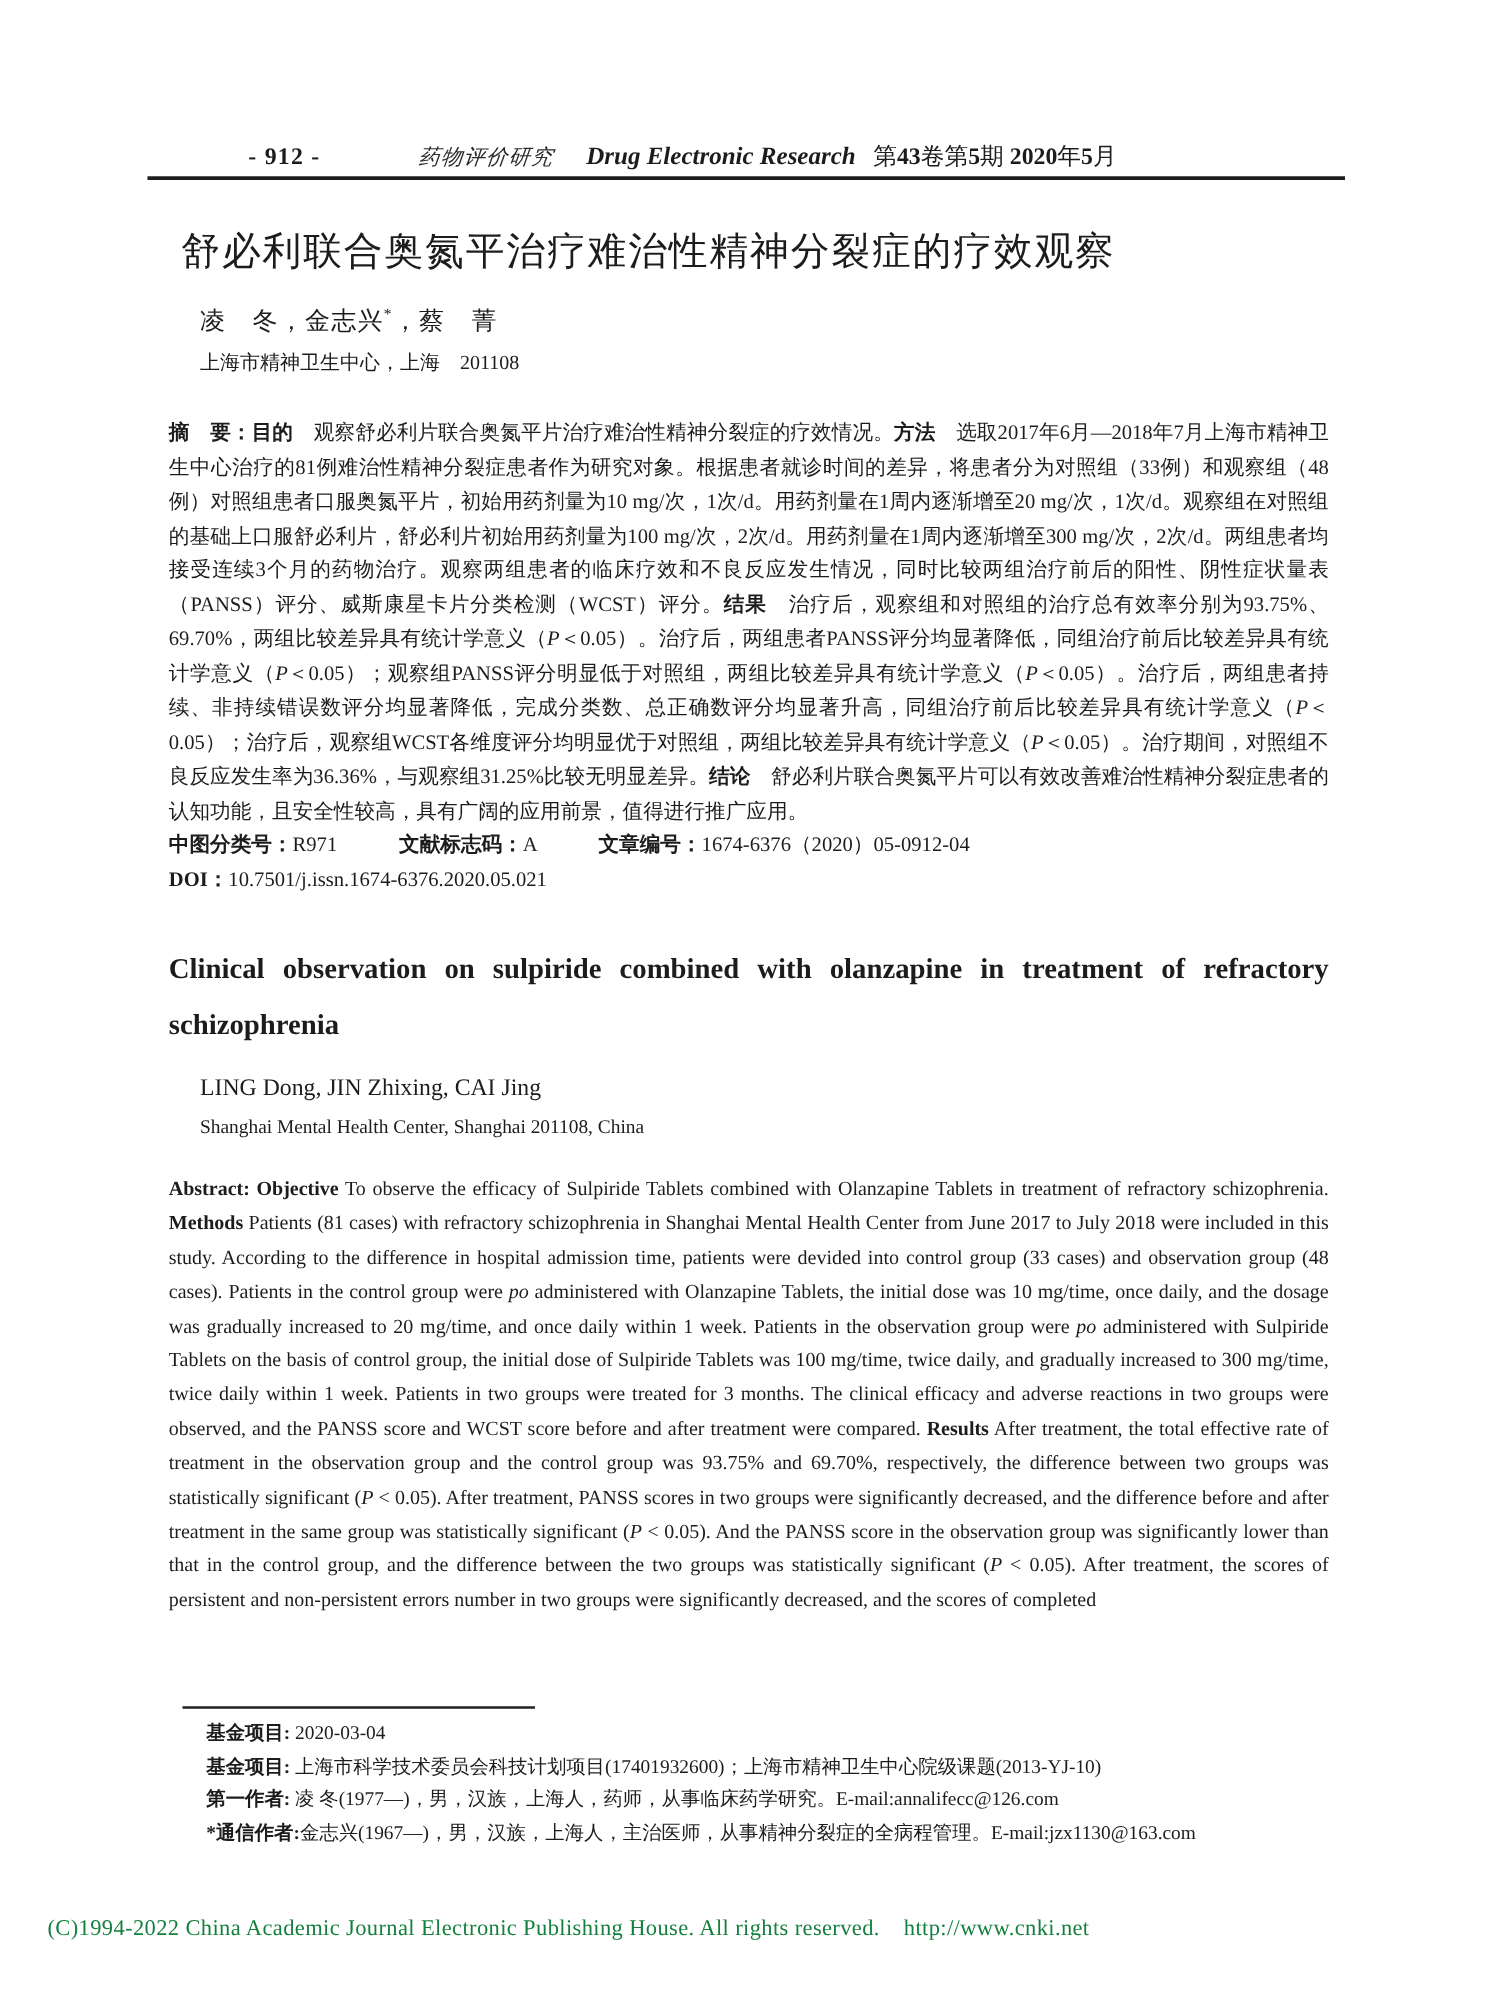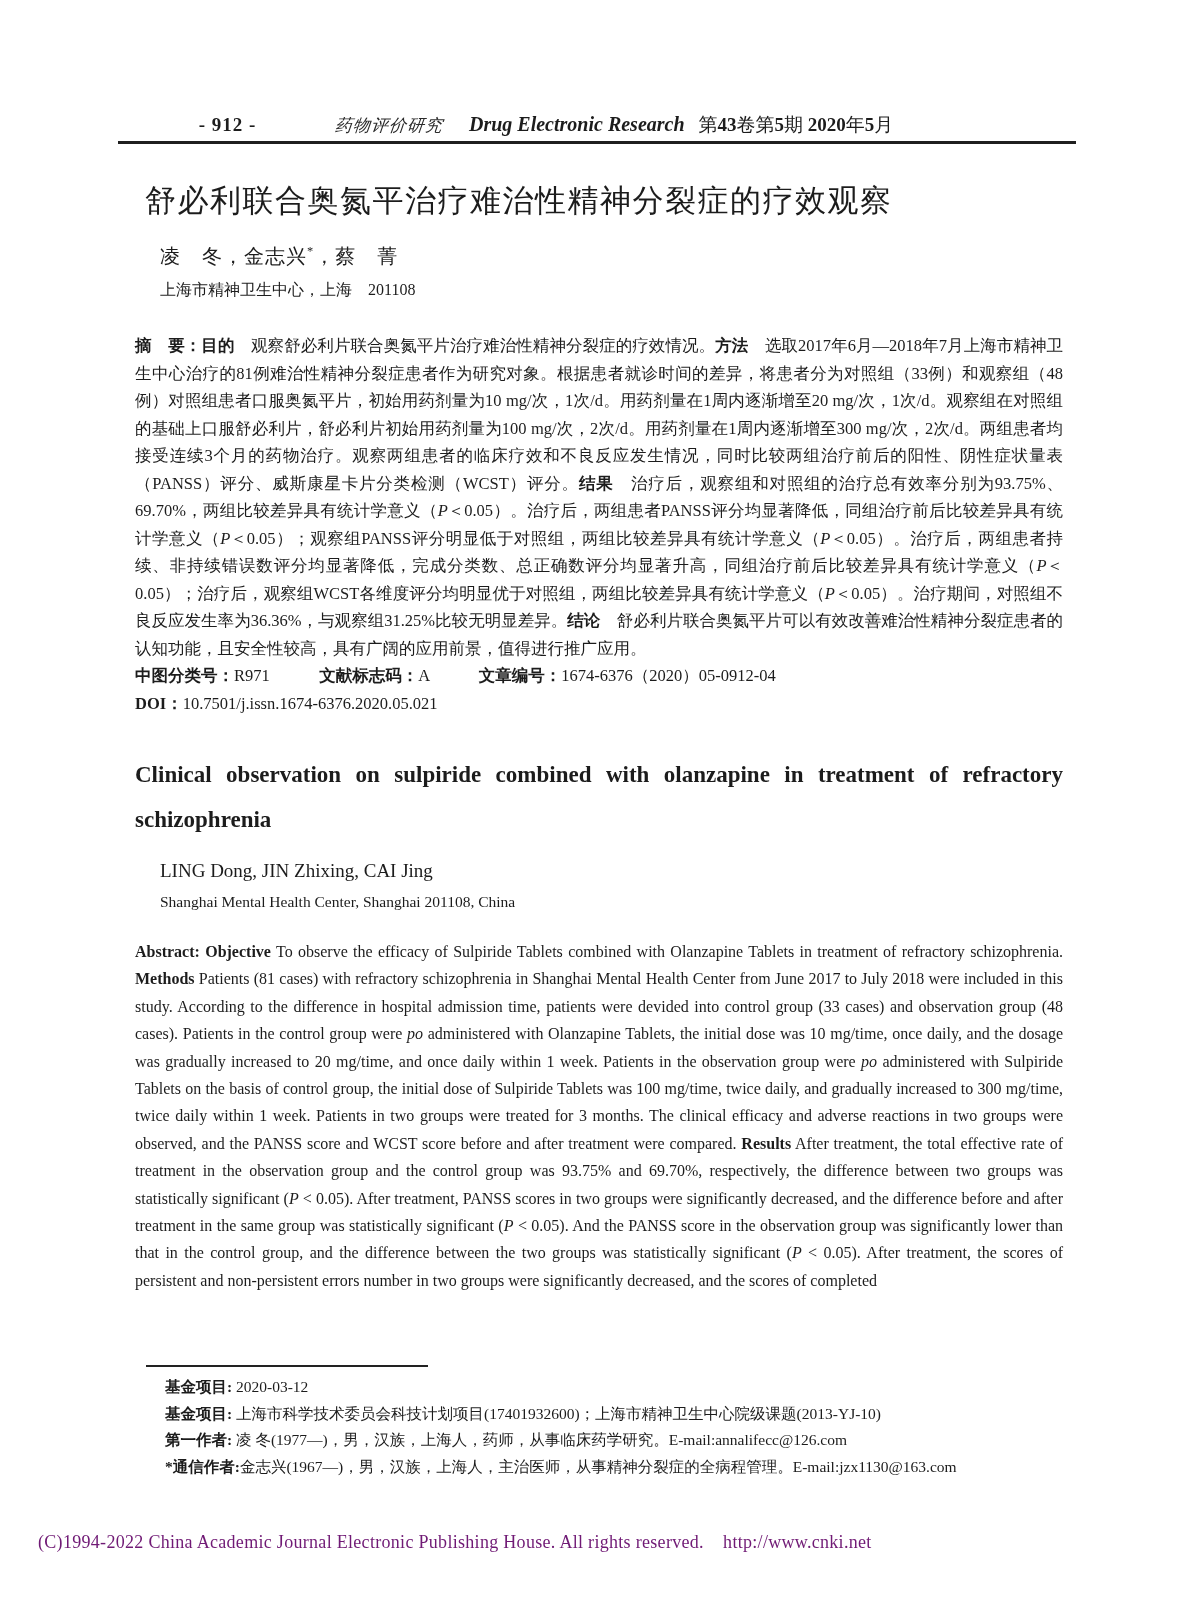--- a/index.html
+++ b/index.html
@@ -36,21 +36,21 @@
   .authors-en { position:absolute; top:860px; left:160px; font-size:19px; }
   .affil-en { position:absolute; top:893px; left:160px; font-size:15.5px; }
   .abstract-en { position:absolute; top:938px; left:135px; width:928px; margin:0; font-size:16px; line-height:27.4px; text-align:justify; }
 
   
   .fn-rule { position:absolute; top:1365px; left:146px; width:282px; height:2px; background:#222; }
   .footnotes { position:absolute; top:1374px; left:165px; width:888px; font-size:15.5px; line-height:26.5px; }
   .footnotes p { margin:0; }
 
   
-  .footer { position:absolute; top:1532px; left:38px; font-size:18px; color:#701a75; white-space:pre-wrap; letter-spacing:0.3px; }
+  .footer { position:absolute; top:1532px; left:38px; font-size:18px; color:#15803d; white-space:pre-wrap; letter-spacing:0.3px; }
 </style>
 </head>
 <body>
 
 <div class="page">
 
   <header class="hdr">
     <span class="pageno">- 912 -</span>
     <span class="logo">药物评价研究</span>
     <span class="jname">Drug Electronic Research</span>
@@ -69,21 +69,21 @@
   </section>
 
   <h2 class="title-en">Clinical observation on sulpiride combined with olanzapine in treatment of refractory schizophrenia</h2>
   <div class="authors-en">LING Dong, JIN Zhixing, CAI Jing</div>
   <div class="affil-en">Shanghai Mental Health Center, Shanghai 201108, China</div>
 
   <p class="abstract-en"><span class="b">Abstract: Objective</span><span>  To observe the efficacy of Sulpiride Tablets combined with Olanzapine Tablets in treatment of refractory schizophrenia. </span><span class="b">Methods</span><span>  Patients (81 cases) with refractory schizophrenia in Shanghai Mental Health Center from June 2017 to July 2018 were included in this study. According to the difference in hospital admission time, patients were devided into control group (33 cases) and observation group (48 cases). Patients in the control group were </span><span class="i">po</span><span> administered with Olanzapine Tablets, the initial dose was 10 mg/time, once daily, and the dosage was gradually increased to 20 mg/time, and once daily within 1 week. Patients in the observation group were </span><span class="i">po</span><span> administered with Sulpiride Tablets on the basis of control group, the initial dose of Sulpiride Tablets was 100 mg/time, twice daily, and gradually increased to 300 mg/time, twice daily within 1 week. Patients in two groups were treated for 3 months. The clinical efficacy and adverse reactions in two groups were observed, and the PANSS score and WCST score before and after treatment were compared. </span><span class="b">Results</span><span>  After treatment, the total effective rate of treatment in the observation group and the control group was 93.75% and 69.70%, respectively, the difference between two groups was statistically significant (</span><span class="i">P</span><span> &lt; 0.05). After treatment, PANSS scores in two groups were significantly decreased, and the difference before and after treatment in the same group was statistically significant (</span><span class="i">P</span><span> &lt; 0.05). And the PANSS score in the observation group was significantly lower than that in the control group, and the difference between the two groups was statistically significant (</span><span class="i">P</span><span> &lt; 0.05). After treatment, the scores of persistent and non-persistent errors number in two groups were significantly decreased, and the scores of completed</span></p>
 
   <div class="fn-rule"></div>
   <div class="footnotes">
-    <p><span class="b">基金项目: </span><span>2020-03-12</span></p>
+    <p><span class="b">基金项目: </span><span>2020-03-04</span></p>
     <p><span class="b">基金项目: </span><span>上海市科学技术委员会科技计划项目(17401932600)；上海市精神卫生中心院级课题(2013-YJ-10)</span></p>
     <p><span class="b">第一作者: </span><span>凌 冬(1977—)，男，汉族，上海人，药师，从事临床药学研究。E-mail:annalifecc@126.com</span></p>
     <p><span class="b">*通信作者:</span><span>金志兴(1967—)，男，汉族，上海人，主治医师，从事精神分裂症的全病程管理。E-mail:jzx1130@163.com</span></p>
   </div>
 
   <div class="footer">(C)1994-2022 China Academic Journal Electronic Publishing House. All rights reserved.    http://www.cnki.net</div>
 
 </div>
 
 </body></html>

